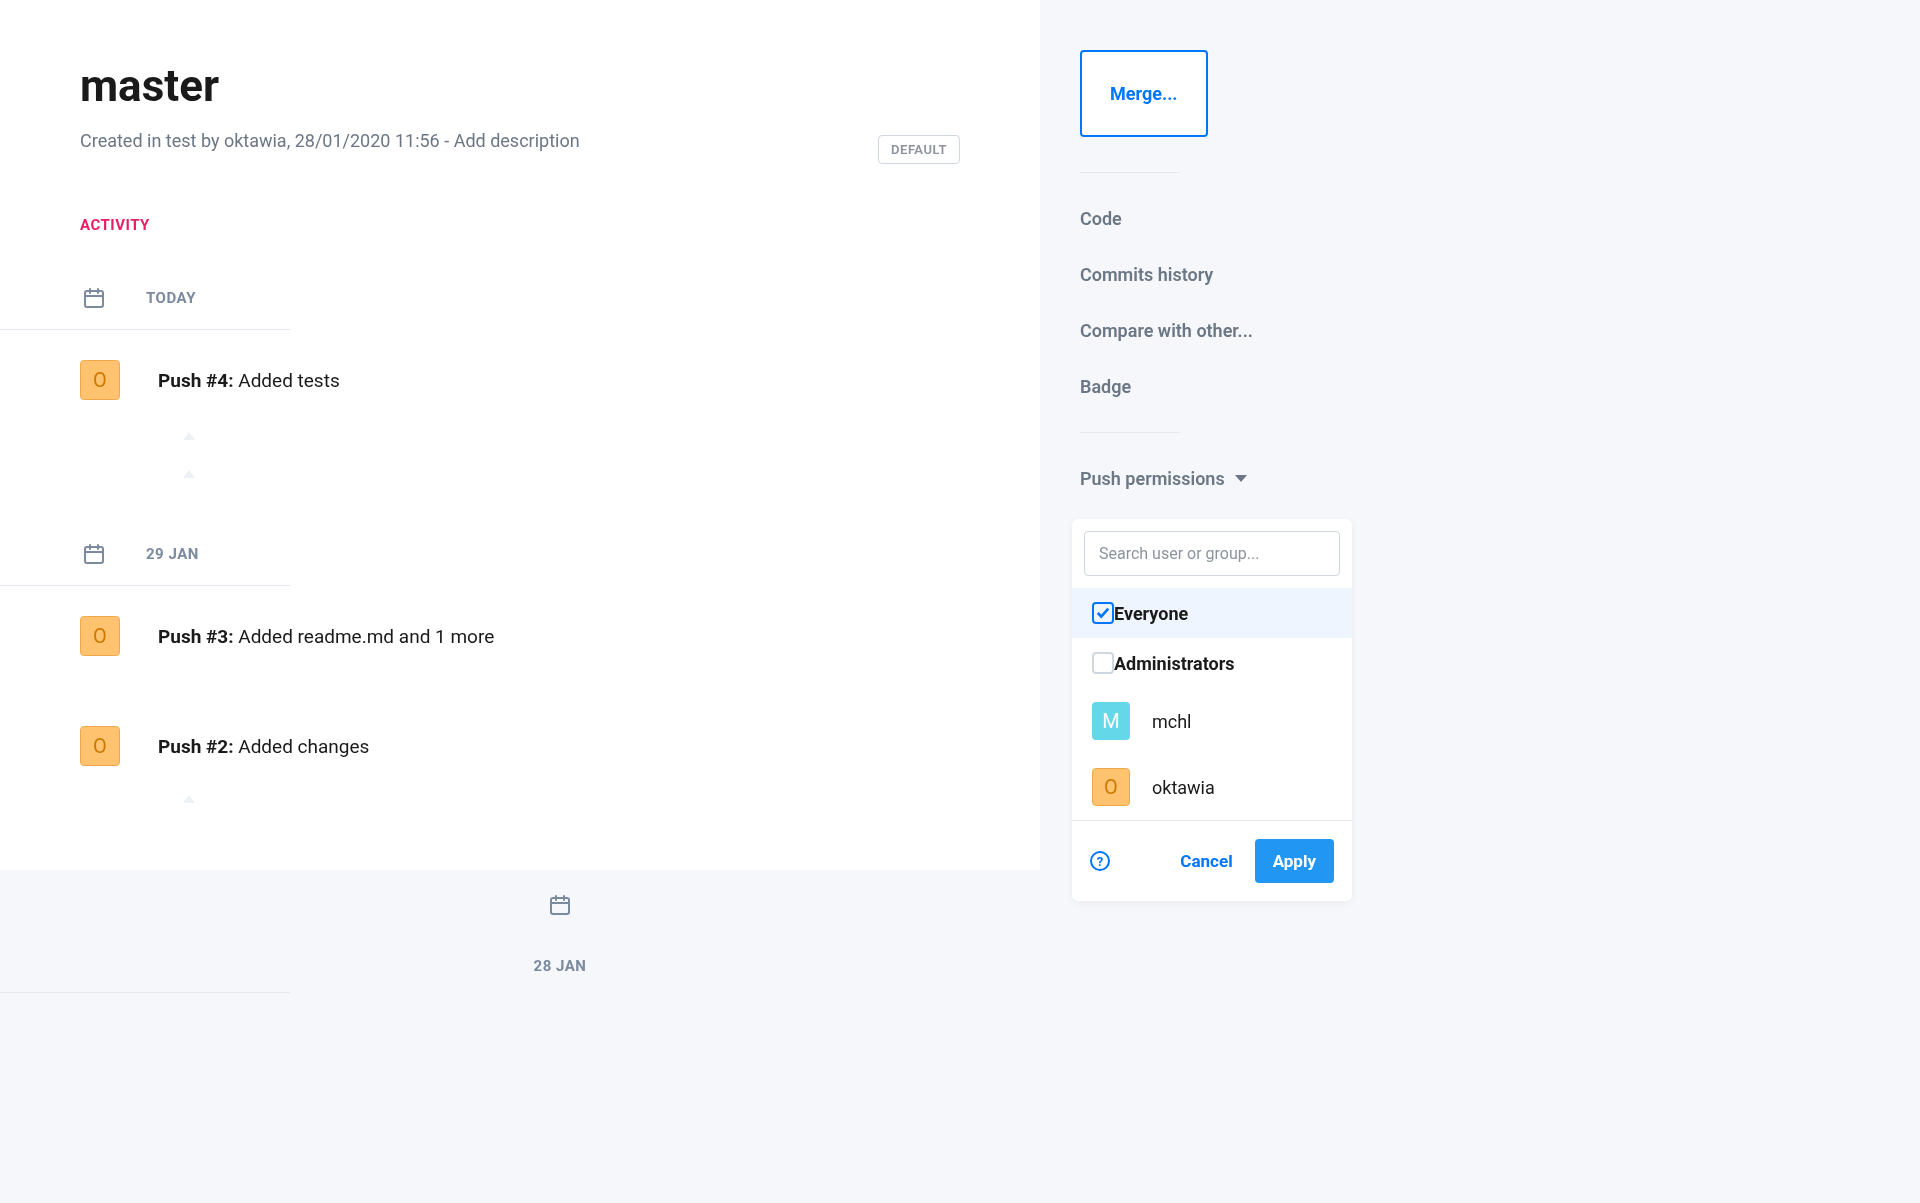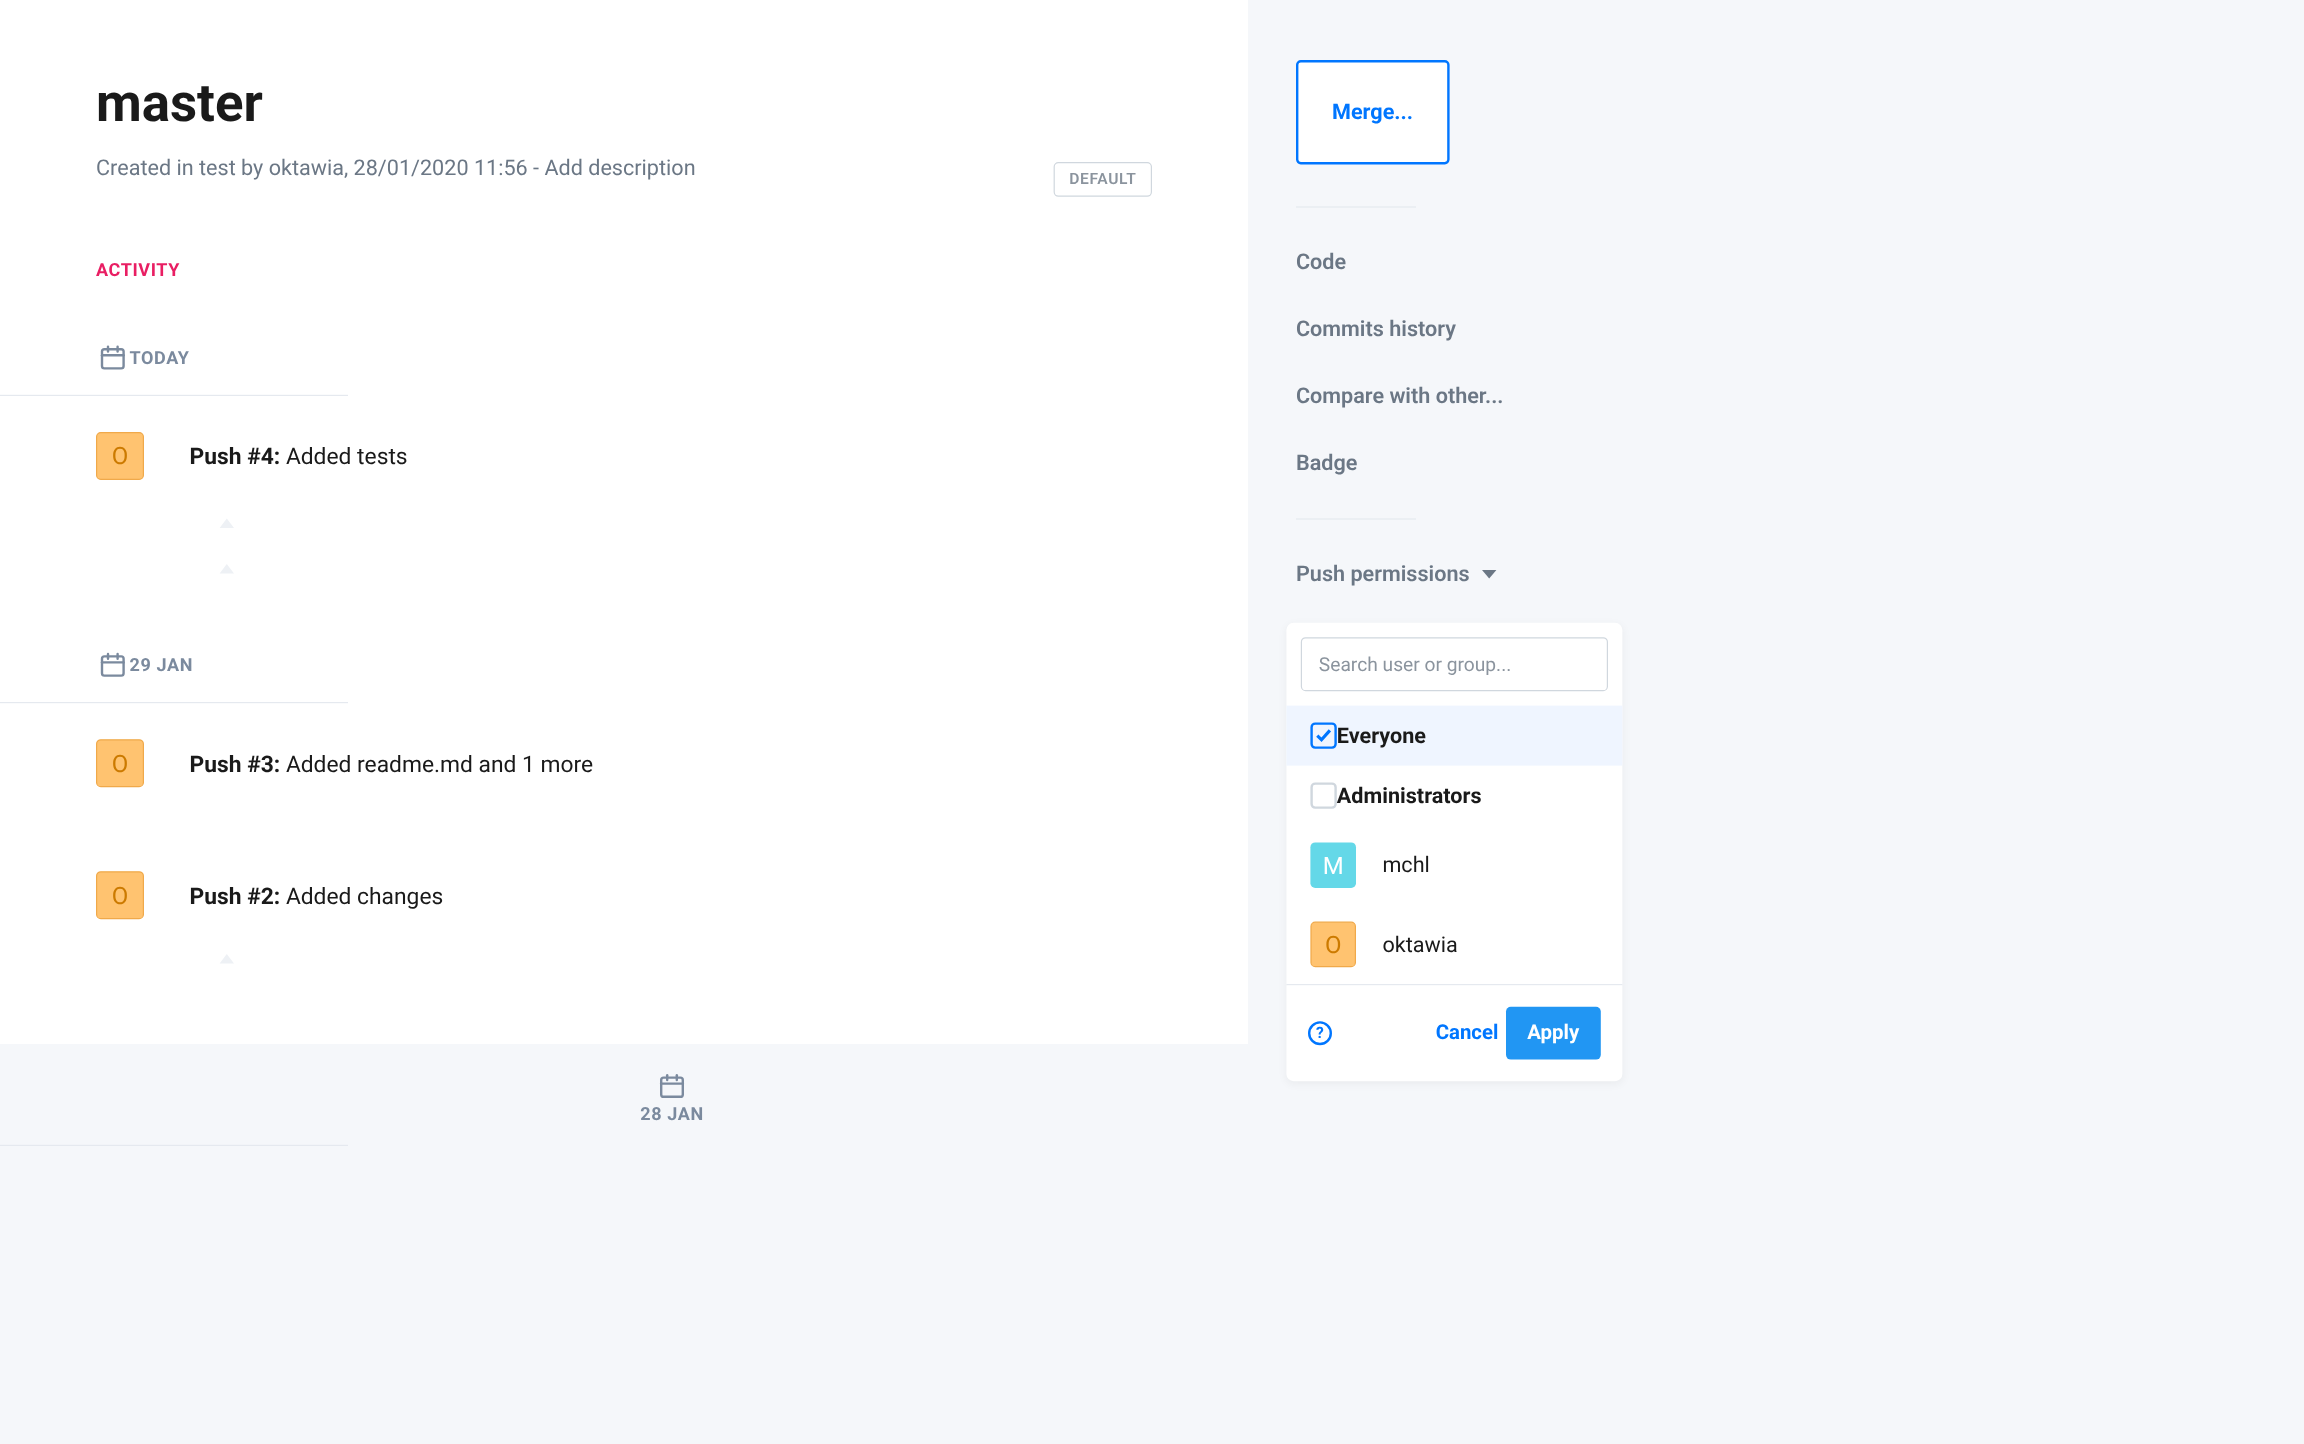--- a/index.html
+++ b/index.html
@@ -85,20 +85,21 @@
       color: #e91e63;
       font-size: 15px;
       font-weight: 700;
       letter-spacing: 0.5px;
       text-transform: uppercase;
       margin-top: 65px;
     }
     .date-header {
       display: flex;
       align-items: center;
+      gap: 38px;
       margin-top: 50px;
       color: #7b8a9e;
       font-size: 15px;
       font-weight: 700;
       letter-spacing: 0.5px;
       position: relative;
     }
     .date-header:after {
       content: "";
       position: absolute;
@@ -299,21 +300,21 @@
       display: inline-flex;
       align-items: center;
       justify-content: center;
       color: #0076ff;
       font-size: 13px;
       font-weight: 700;
       cursor: pointer;
     }
     .footer-btns {
       display: flex;
-      gap: 6px;
+      gap: 22px;
       align-items: center;
     }
     .cancel-btn {
       background: none;
       border: none;
       color: #0076ff;
       font-size: 17px;
       font-weight: 700;
       cursor: pointer;
     }

